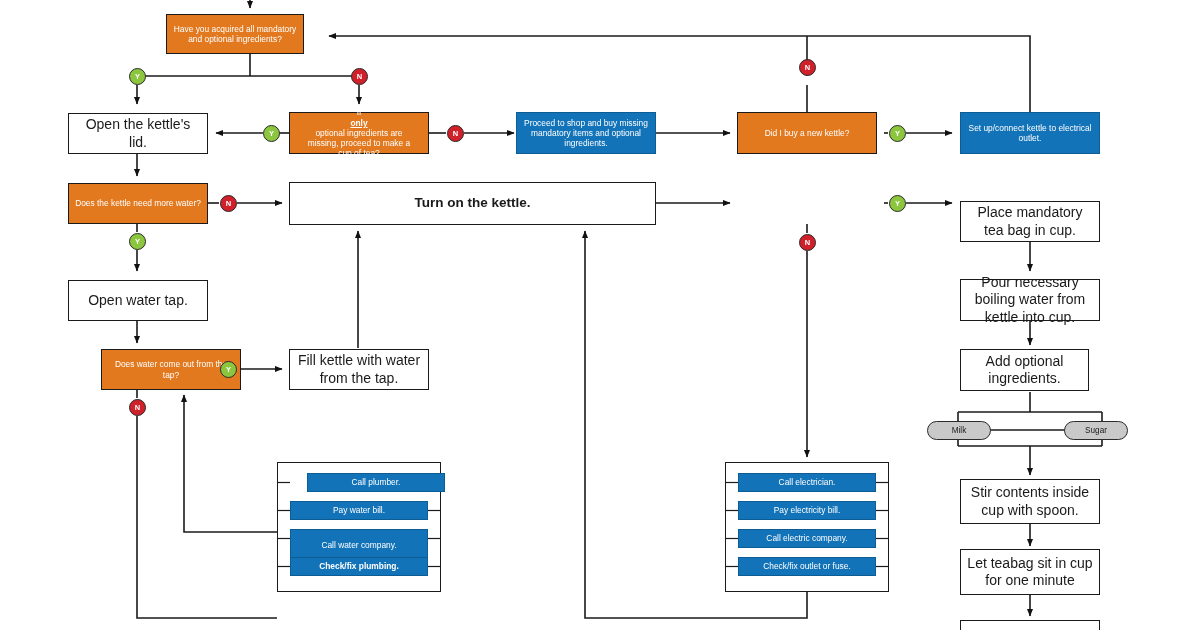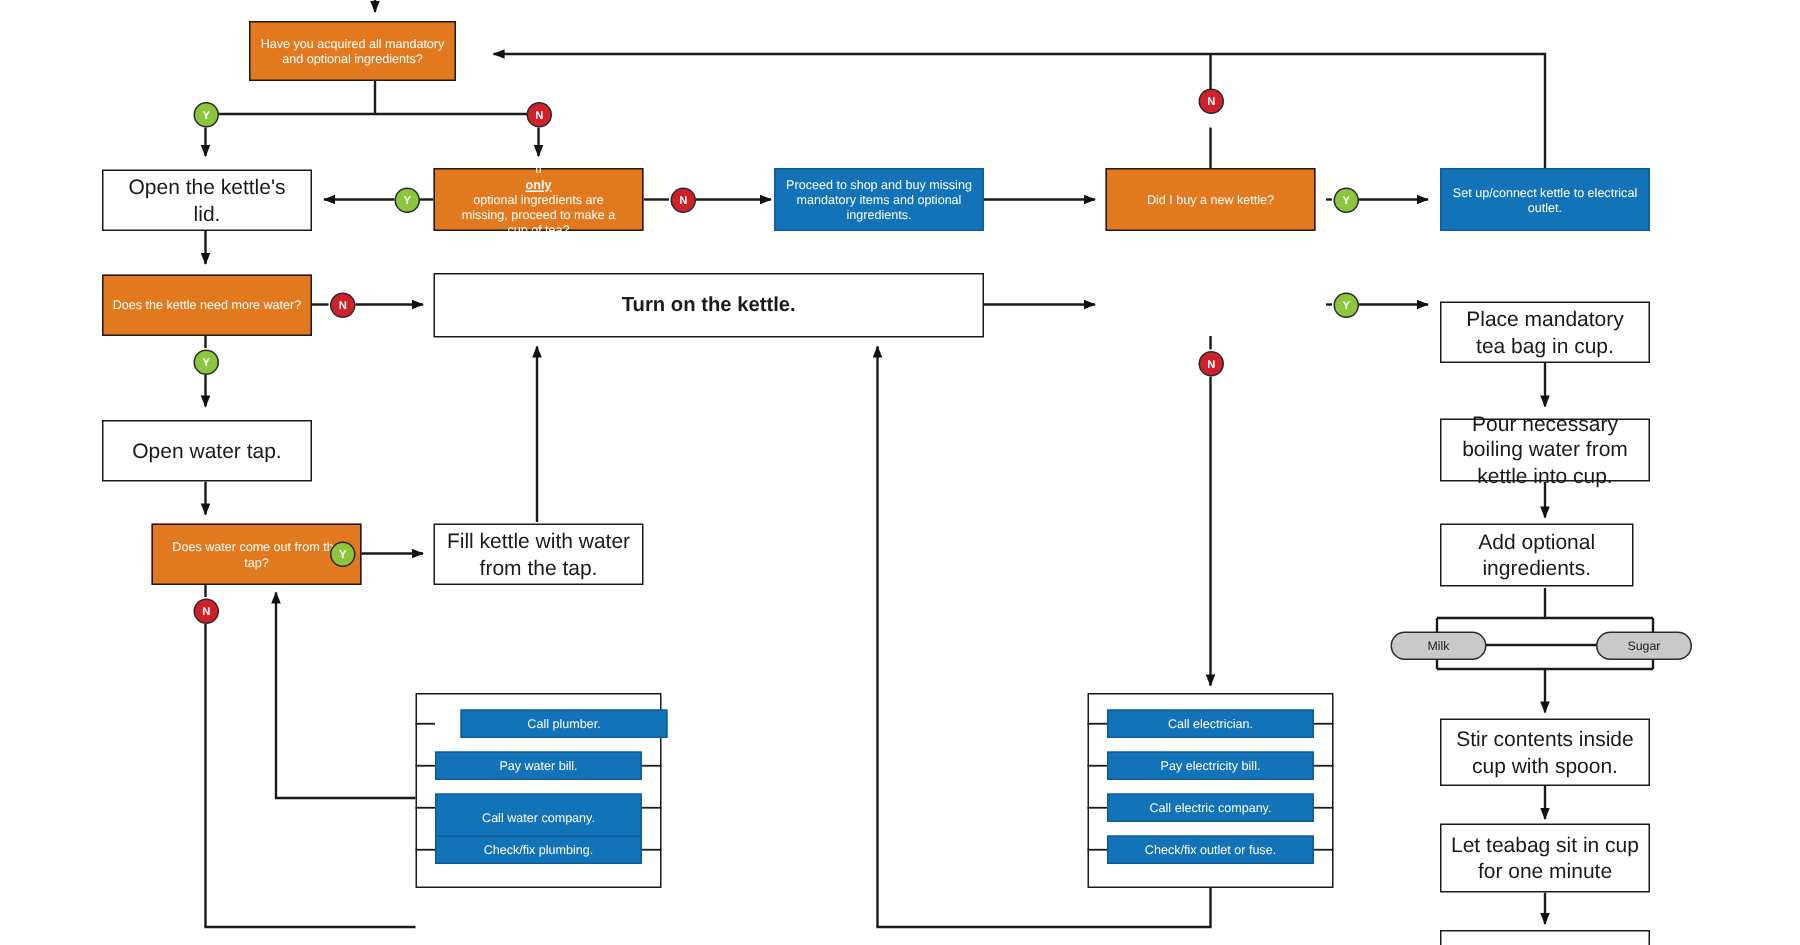--- a/index.html
+++ b/index.html
@@ -255,21 +255,21 @@
   <div id="water-fixes">
       <div class="node act" style="left: 290px; top: 473px; width: 138px; height: 19px; margin-left: 17px;">
         <span>Call plumber.</span>
       </div>
       <div class="node act" style="left: 290px; top: 501px; width: 138px; height: 19px;">
         <span>Pay water bill.</span>
       </div>
       <div class="node act" style="left: 290px; top: 529px; width: 138px; height: 32px;">
         <span>Call water company.</span>
       </div>
-      <div class="node act" style="left: 290px; top: 557px; width: 138px; height: 19px;">
+      <div class="node act" style="left: 290px; top: 557px; width: 138px; height: 19px; font-weight: bold;">
         <span>Check/fix plumbing.</span>
       </div>
     </div>
 
   <div class="node group" style="left:725px;top:462px;width:164px;height:130px;"></div>
   <div id="electric-fixes">
       <div class="node act" style="left: 738px; top: 473px; width: 138px; height: 19px; text-align: right;">
         <span>Call electrician.</span>
       </div>
       <div class="node act" style="left: 738px; top: 501px; width: 138px; height: 19px;">

